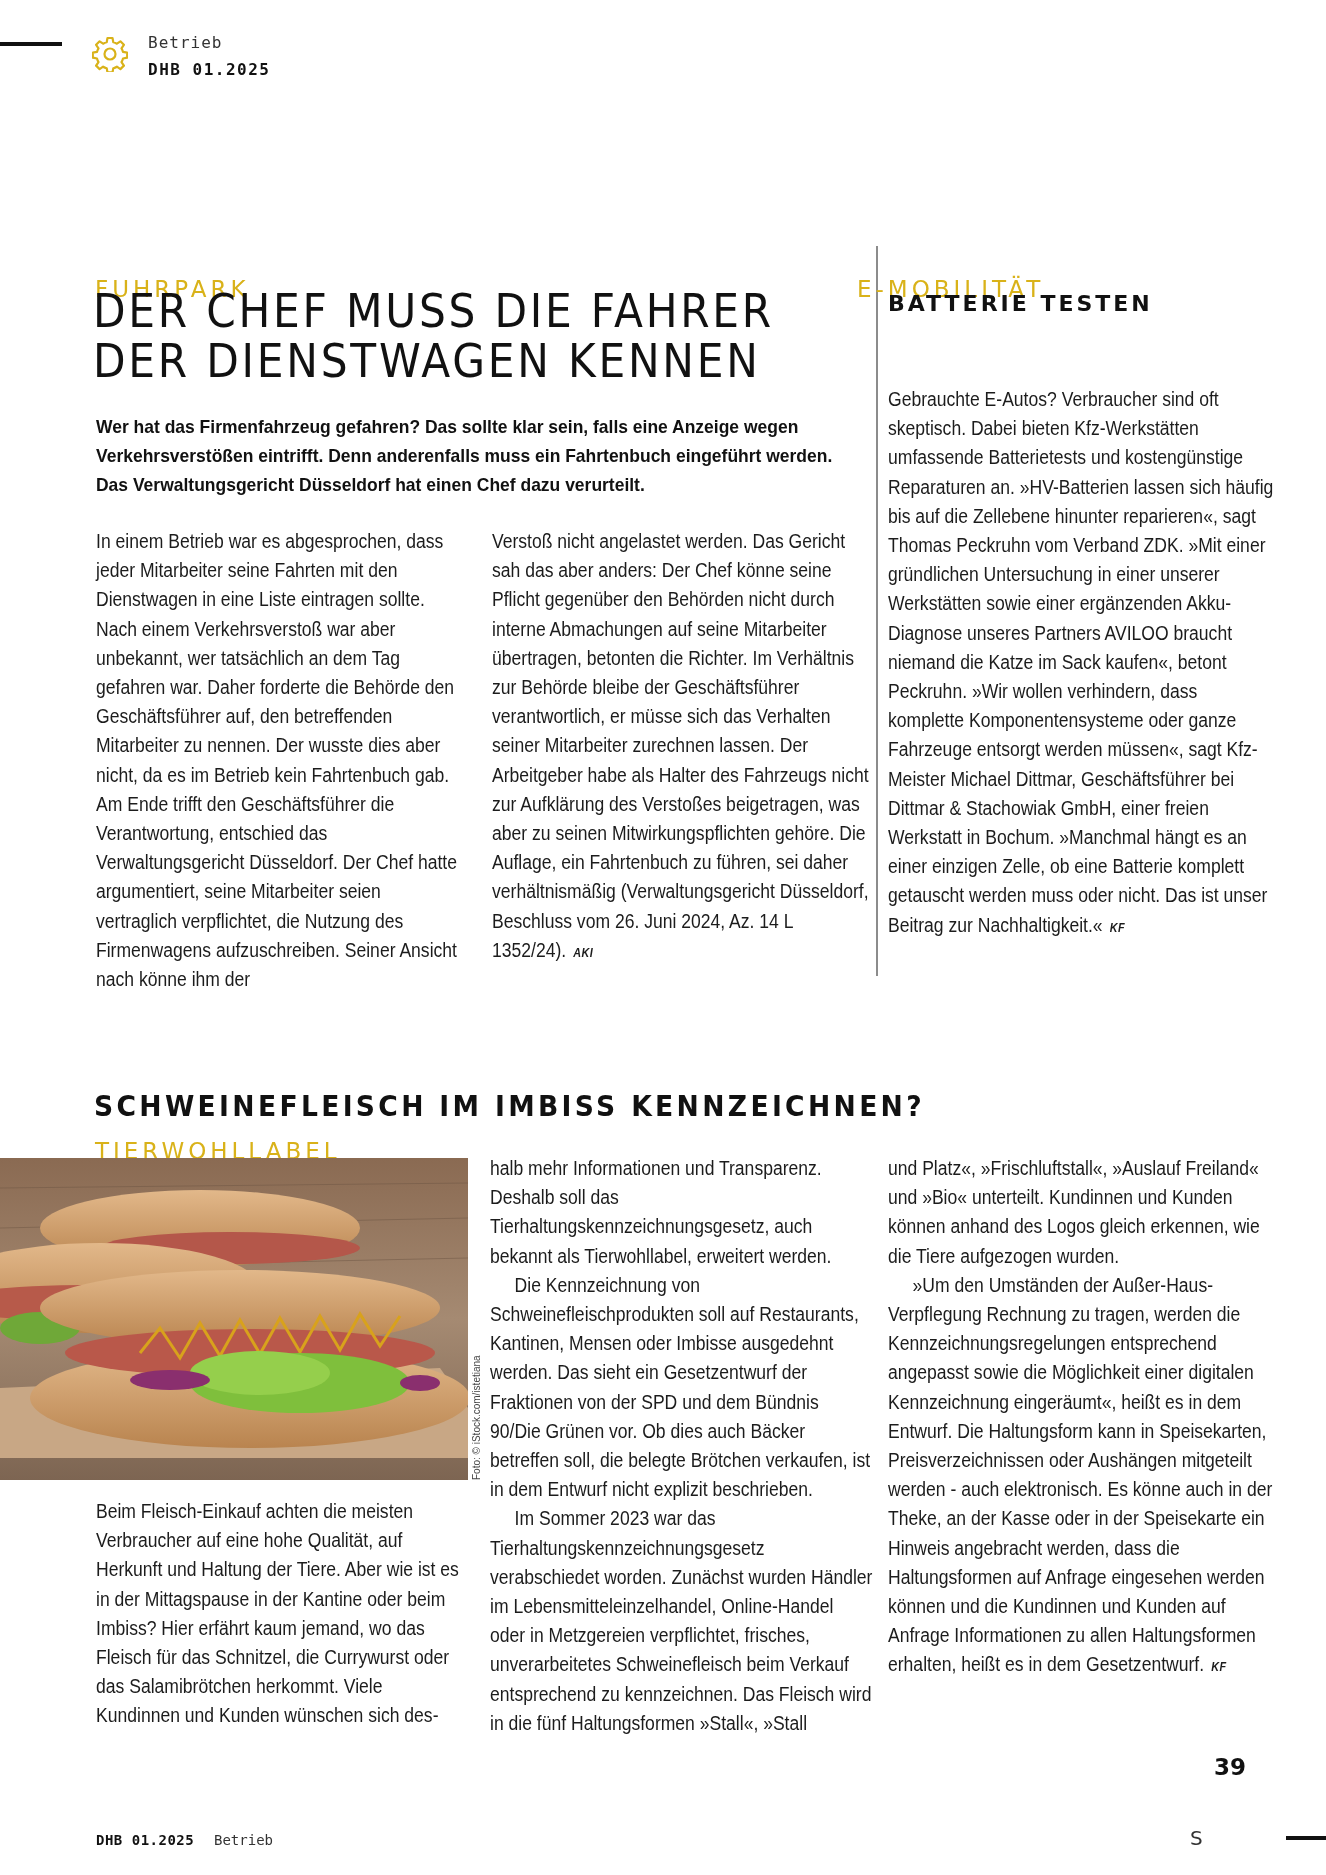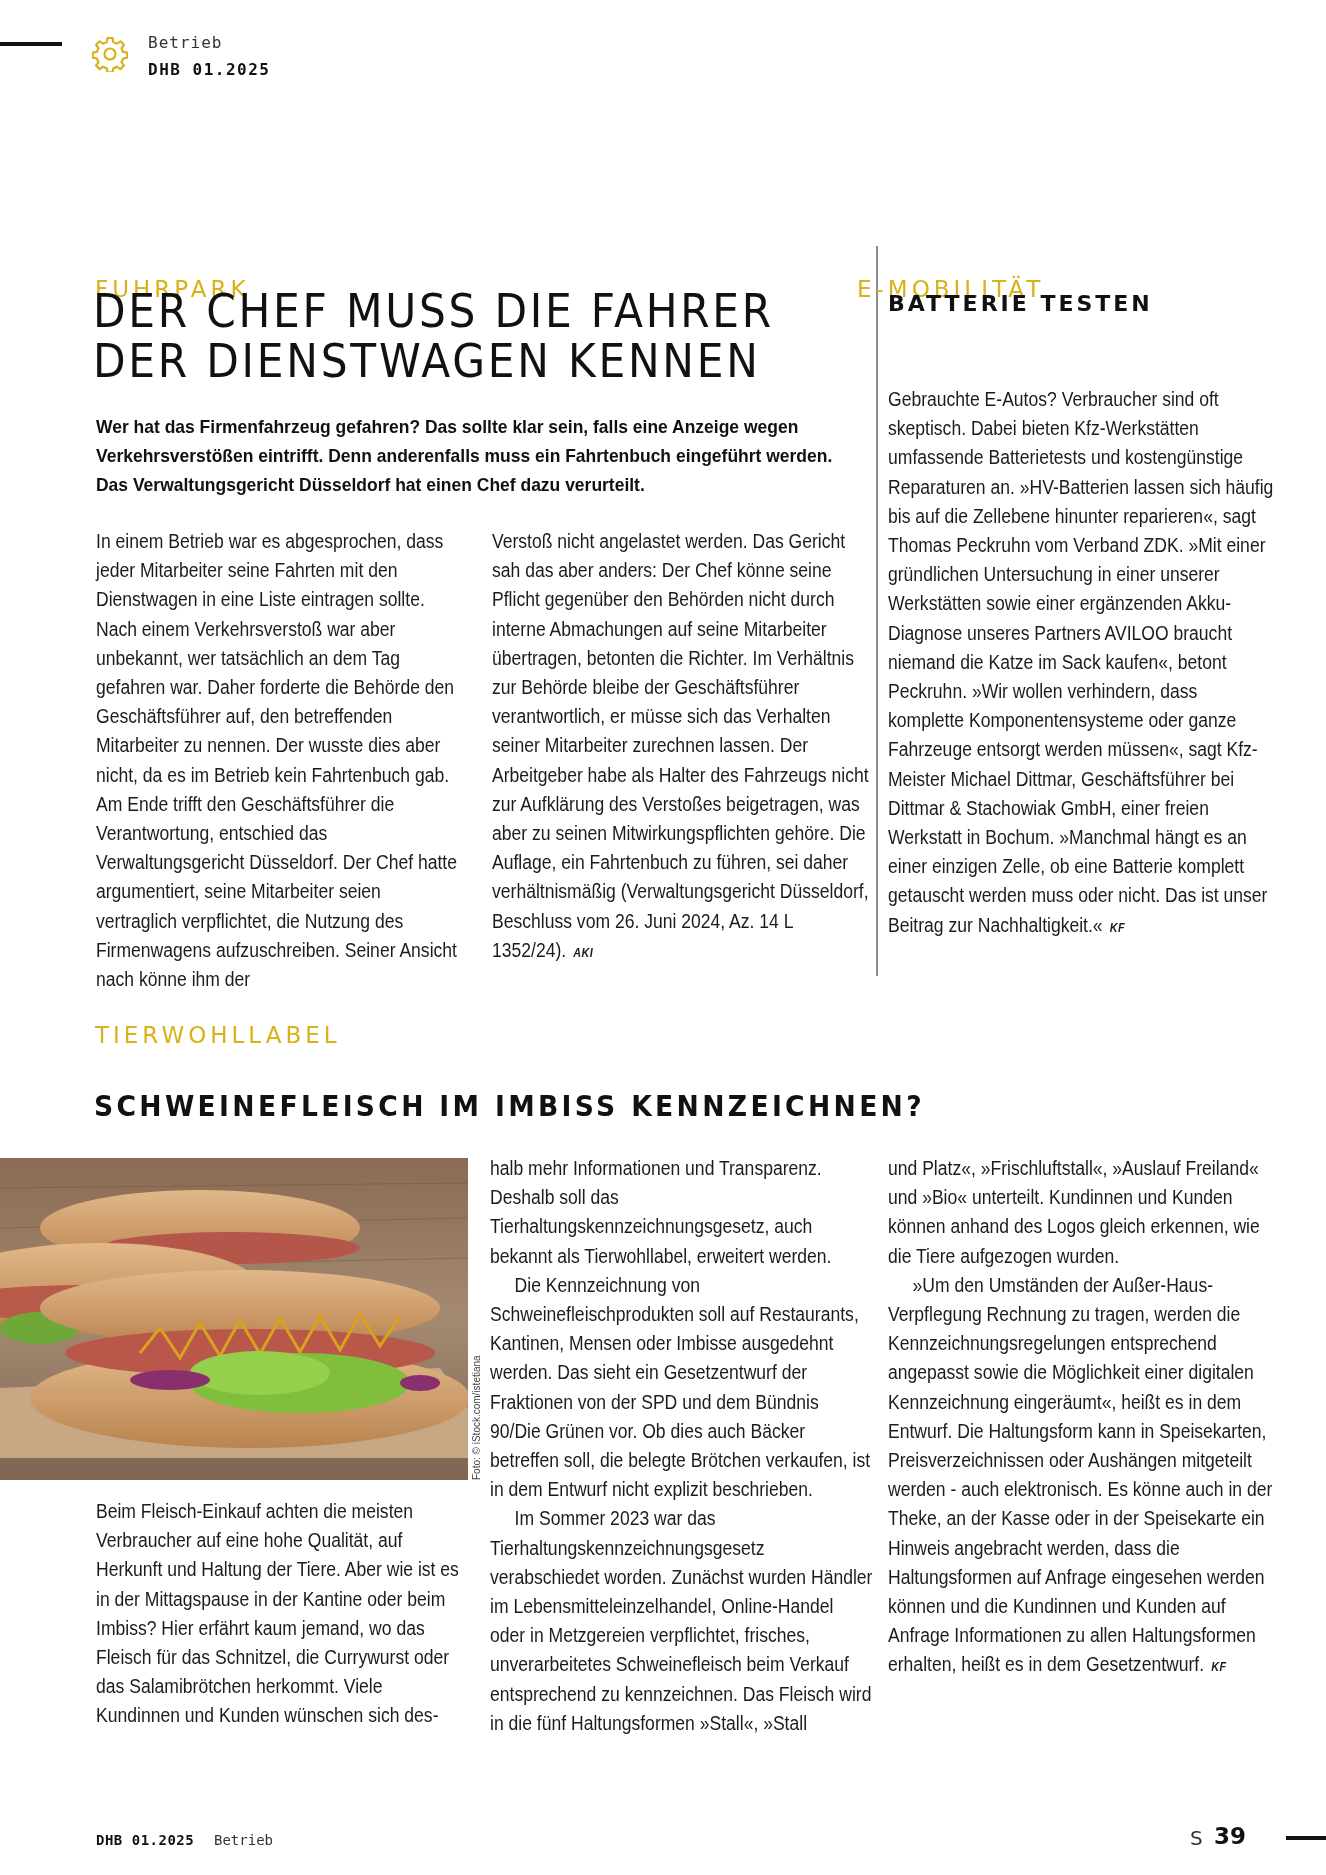--- a/index.html
+++ b/index.html
@@ -29,21 +29,21 @@
     .vdivider { left: 876px; top: 246px; width: 2px; height: 730px; background: #8c8c8c; }
 
     
     .photo { left: 0; top: 1158px; width: 468px; height: 322px; overflow: hidden; }
     .photo-credit { left: 471px; top: 1320px; font-size: 10px; color: #444; transform: rotate(-90deg); transform-origin: left top; white-space: nowrap; font-family: "Liberation Sans", sans-serif; }
 
     
     .foot-issue { left: 96px; top: 1832px; font-family: "DejaVu Sans Mono", monospace; font-weight: bold; font-size: 14px; color: #111; letter-spacing: 0.5px; }
     .foot-section { left: 214px; top: 1832px; font-family: "DejaVu Sans Mono", monospace; font-size: 14px; color: #333; }
     .foot-s { left: 1190px; top: 1826px; font-family: "DejaVu Sans", sans-serif; font-size: 20px; color: #333; }
-    .foot-num { left: 1214px; top: 1823px; font-family: "DejaVu Sans", sans-serif; font-weight: bold; font-size: 23px; color: #111; }
+    .foot-num { left: 1214px; top: 1754px; font-family: "DejaVu Sans", sans-serif; font-weight: bold; font-size: 23px; color: #111; }
     .foot-rule { left: 1286px; top: 1836px; width: 40px; height: 4px; background: #111; }
   </style>
 </head>
 <body>
 
 <div class="abs top-rule"></div>
 <svg class="abs gear" viewBox="0 0 36 36">
   <g fill="none" stroke="#d9b219" stroke-width="2.2" stroke-linejoin="round">
     <path d="M15.5 2 h5 l0.8 4.2 a12 12 0 0 1 3.6 1.5 l3.5 -2.4 3.5 3.5 -2.4 3.5 a12 12 0 0 1 1.5 3.6 l4.2 0.8 v5 l-4.2 0.8 a12 12 0 0 1 -1.5 3.6 l2.4 3.5 -3.5 3.5 -3.5 -2.4 a12 12 0 0 1 -3.6 1.5 l-0.8 4.2 h-5 l-0.8 -4.2 a12 12 0 0 1 -3.6 -1.5 l-3.5 2.4 -3.5 -3.5 2.4 -3.5 a12 12 0 0 1 -1.5 -3.6 l-4.2 -0.8 v-5 l4.2 -0.8 a12 12 0 0 1 1.5 -3.6 l-2.4 -3.5 3.5 -3.5 3.5 2.4 a12 12 0 0 1 3.6 -1.5 z"></path>
     <circle cx="18" cy="18" r="5.5"></circle>
@@ -67,21 +67,21 @@
 <div class="abs vdivider"></div>
 
 <div class="abs kicker" style="left:857px; top:248px;">E-MOBILITÄT</div>
 <div class="abs headline-bold" style="left:888px; top:286px; font-size:22px; line-height:36px;">
   <div>BATTERIE TESTEN</div>
 </div>
 <div class="abs col" style="left:888px; top:385px; width:430px;">
   <span>Gebrauchte E-Autos? Verbraucher sind oft skeptisch. Dabei bieten Kfz-Werkstätten umfassende Batterietests und kostengünstige Reparaturen an. »HV-Batterien lassen sich häufig bis auf die Zellebene hinunter reparieren«, sagt Thomas Peckruhn vom Verband ZDK. »Mit einer gründlichen Untersuchung in einer unserer Werkstätten sowie einer ergänzenden Akku-Diagnose unseres Partners AVILOO braucht niemand die Katze im Sack kaufen«, betont Peckruhn. »Wir wollen verhindern, dass komplette Komponentensysteme oder ganze Fahrzeuge entsorgt werden müssen«, sagt Kfz-Meister Michael Dittmar, Geschäftsführer bei Dittmar &amp; Stachowiak GmbH, einer freien Werkstatt in Bochum. »Manchmal hängt es an einer einzigen Zelle, ob eine Batterie komplett getauscht werden muss oder nicht. Das ist unser Beitrag zur Nachhaltigkeit.«</span><span class="sig">KF</span>
 </div>
 
-<div class="abs kicker" style="left:95px; top:994px;">TIERWOHLLABEL</div>
+<div class="abs kicker" style="left:95px; top:1110px;">TIERWOHLLABEL</div>
 <div class="abs headline-bold" style="left:94px; top:1090px; font-size:28px; letter-spacing:3.5px; transform:scaleX(0.95); transform-origin:left top;">SCHWEINEFLEISCH IM IMBISS KENNZEICHNEN?</div>
 
 <div class="abs photo">
   <svg width="468" height="322" viewBox="0 0 468 322">
     <defs>
       <linearGradient id="wood" x1="0" y1="0" x2="0" y2="1">
         <stop offset="0" stop-color="#8a6a52"></stop>
         <stop offset="0.5" stop-color="#a58a72"></stop>
         <stop offset="1" stop-color="#7d6552"></stop>
       </linearGradient>

